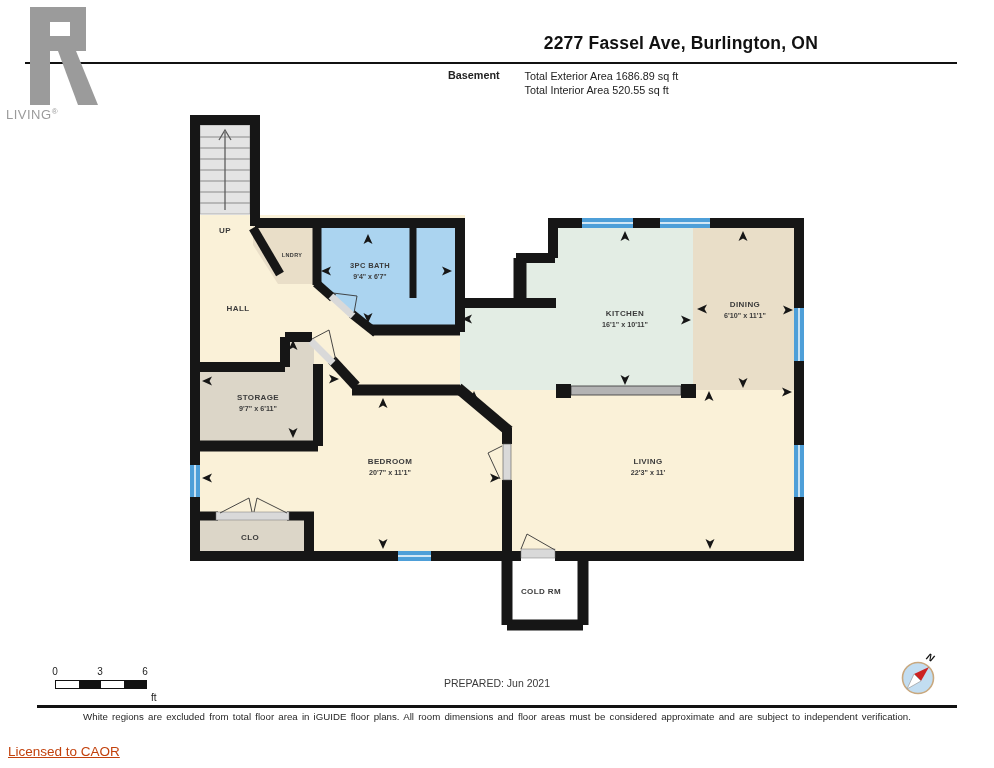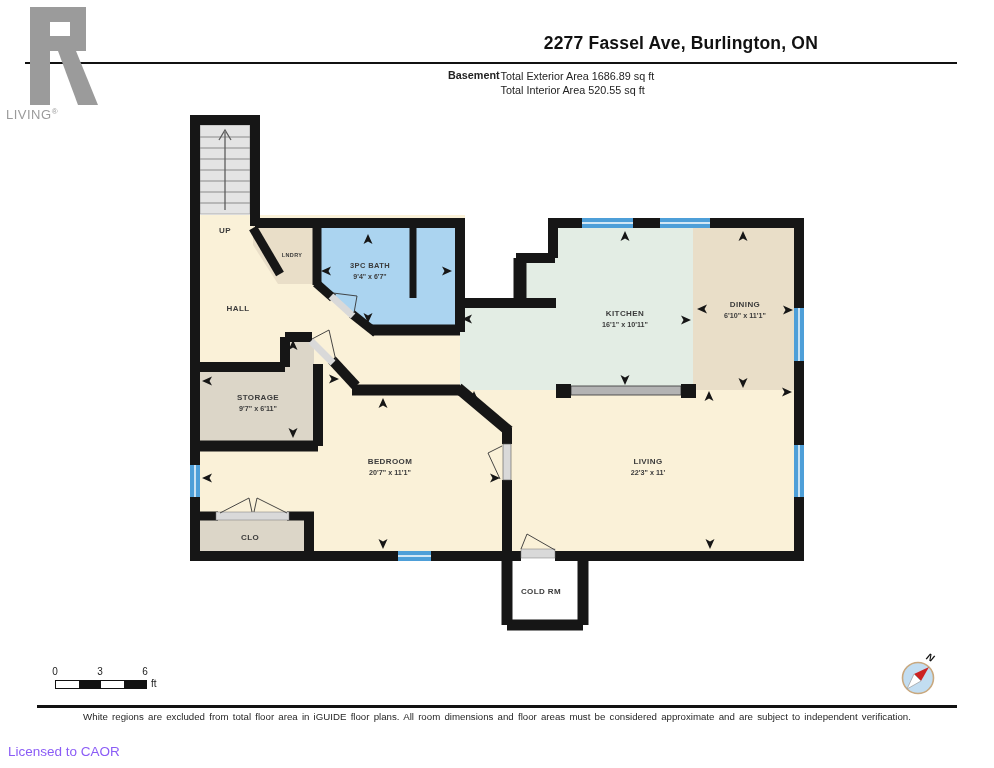--- a/index.html
+++ b/index.html
@@ -6,36 +6,36 @@
     --wall:#161616; --cream:#FAF1D8; --mint:#E3EDE4; --tan:#E9DEC8;
     --storage:#DCD6C8; --bath:#ABD4F0; --window:#4E9FD8; --stairs:#E4E4E4;
     --door:#D9D9D9; --counter:#B3B3B3; --graytext:#9B9B9B; --label:#3B3B3B;
   }
   html,body{margin:0;padding:0;}
   body{font-family:"Liberation Sans", sans-serif; background:#fff;}
   #page{position:relative;width:994px;height:768px;background:#fff;overflow:hidden;}
   .abs{position:absolute;}
   #title{top:33px;left:0;width:798px;text-align:right;font-size:17.5px;font-weight:bold;color:#111;letter-spacing:.2px;margin-left:20px;}
   #header-rule{top:62px;left:25px;width:932px;height:2px;background:#111;}
-  #subtitle{top:69px;left:448px;display:flex;gap:1px;font-size:10.8px;color:#222;}
+  #subtitle{top:69px;left:448px;display:flex;gap:25px;font-size:10.8px;color:#222;}
   #subtitle .flabel{font-weight:bold;}
   #subtitle .areas div{line-height:14px;}
   #logo{top:5px;left:28px;}
   #logo-text{top:107px;left:6px;font-size:13px;color:var(--graytext);letter-spacing:.5px;}
   #logo-text sup{font-size:8px;}
   #plan-svg{top:0;left:0;}
   #scalebar{top:666px;left:40px;width:130px;height:30px;font-size:10px;color:#222;}
   #scalebar .tick{position:absolute;top:0;width:20px;text-align:center;}
   #bar-outline{position:absolute;top:14px;left:15px;width:90px;height:7px;border:1px solid #111;background:#fff;}
   #bar-outline .seg{position:absolute;top:0;height:7px;background:#111;}
-  #scale-unit{position:absolute;top:12px;left:111px;}
+  #scale-unit{position:absolute;top:26px;left:111px;}
   #prepared{top:677px;left:0;width:994px;text-align:center;font-size:10.5px;color:#3a3a3a;}
   #footer-rule{top:705px;left:37px;width:920px;height:2.5px;background:#111;}
   #disclaimer{top:711px;left:0;width:994px;text-align:center;font-size:9.7px;color:#262626;word-spacing:1.5px;}
-  #licensed{top:744px;left:8px;font-size:13.5px;color:#8b5cf6;}
+  #licensed{top:744px;left:8px;font-size:13.5px;color:#c2410c;text-decoration:underline;}
   #compass{top:645px;left:893px;}
   .room-name{fill:var(--label);font-weight:bold;letter-spacing:.4px;}
   .room-dims{fill:var(--label);font-weight:600;}
   text{font-family:"Liberation Sans", sans-serif;}
 </style>
 </head>
 <body>
 
 <div id="page">
 
@@ -259,20 +259,21 @@
     <span class="tick" style="left:5px;">0</span>
     <span class="tick" style="left:50px;">3</span>
     <span class="tick" style="left:95px;">6</span>
     <div id="bar-outline">
       <div class="seg" style="left:22.5px;width:22.5px;"></div>
       <div class="seg" style="left:67.5px;width:22.5px;"></div>
     </div>
     <span id="scale-unit">ft</span>
   </div>
 
+  <div class="abs" id="prepared">PREPARED: Jun 2021</div>
 
   <svg class="abs" id="compass" width="52" height="56" viewBox="0 0 52 56">
     <text x="34" y="14" font-size="10" font-style="italic" font-weight="bold" fill="#111" transform="rotate(28 34 11)" id="compass-n">N</text>
     <circle cx="25" cy="33" r="15.5" fill="#C2DDF1" stroke="#C9A87E" stroke-width="1.6"></circle>
     <polygon points="36,22 21,29 28,36" fill="#CC2222"></polygon>
     <polygon points="14,44 21,29 28,36" fill="#FFFFFF" stroke="#9a9a9a" stroke-width="0.7"></polygon>
   </svg>
 
   <div class="abs" id="footer-rule"></div>
   <div class="abs" id="disclaimer">White regions are excluded from total floor area in iGUIDE floor plans. All room dimensions and floor areas must be considered approximate and are subject to independent verification.</div>

